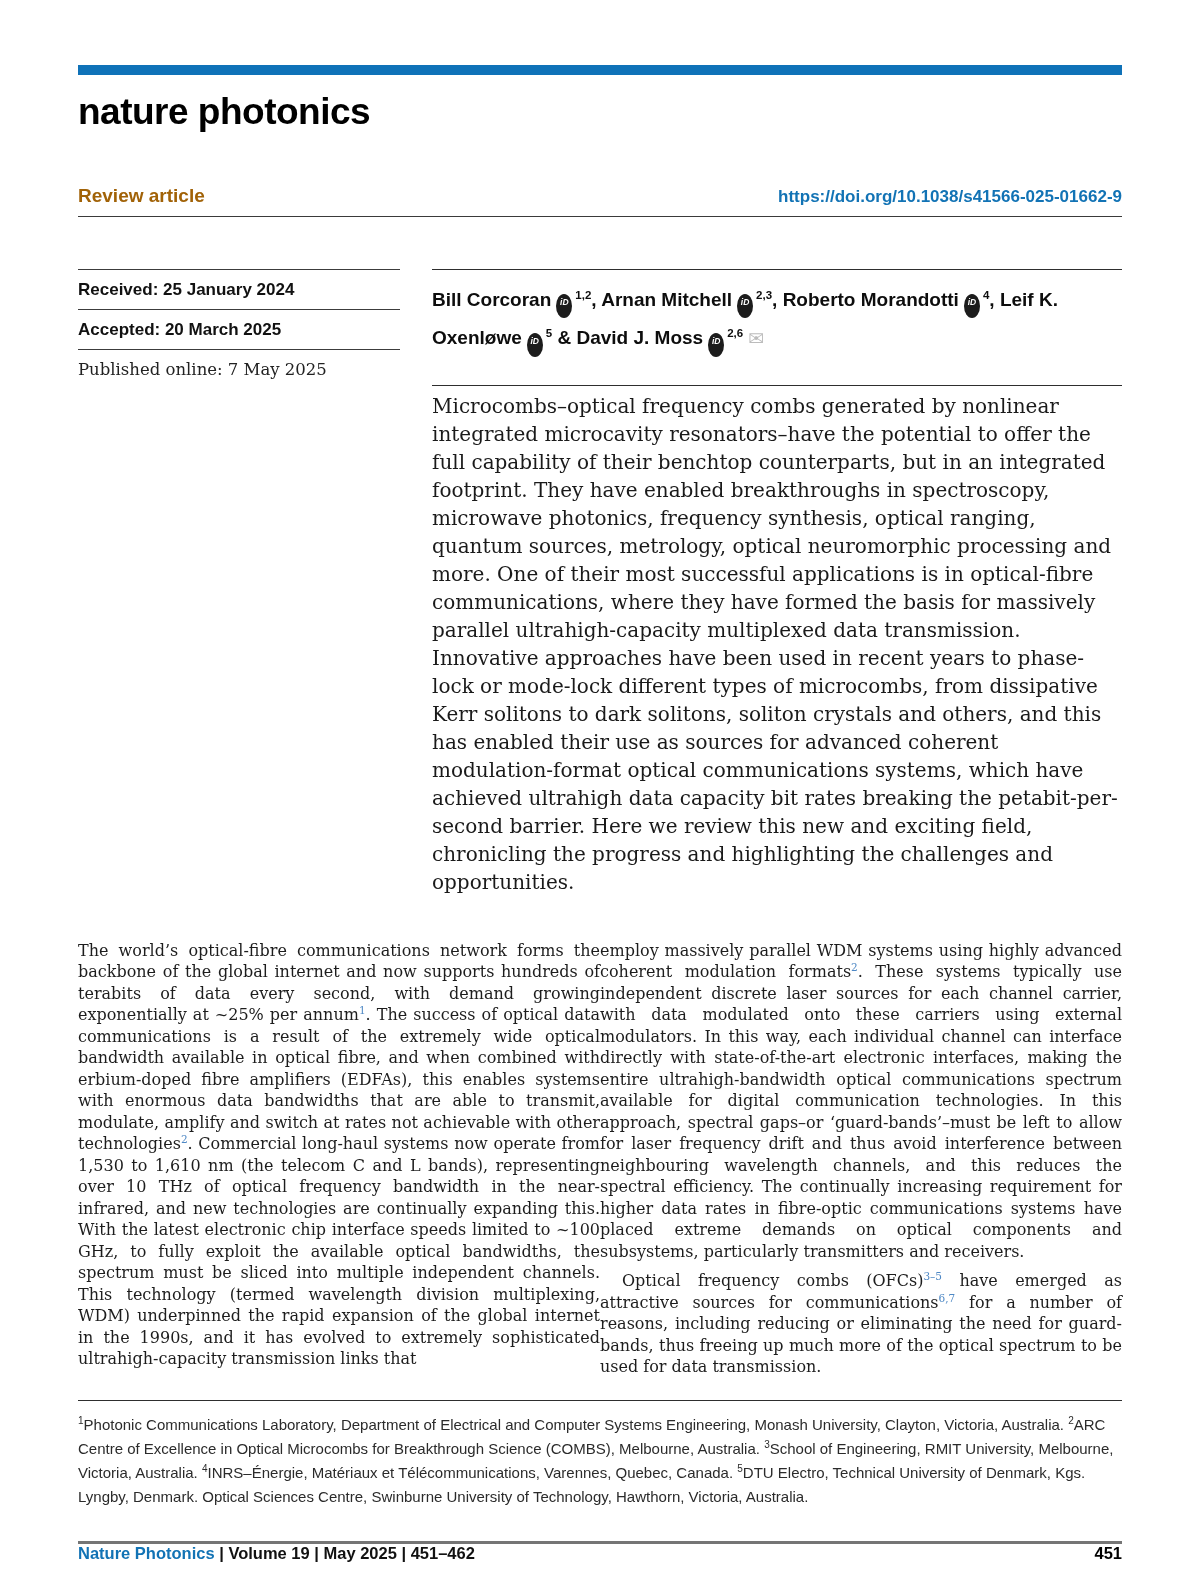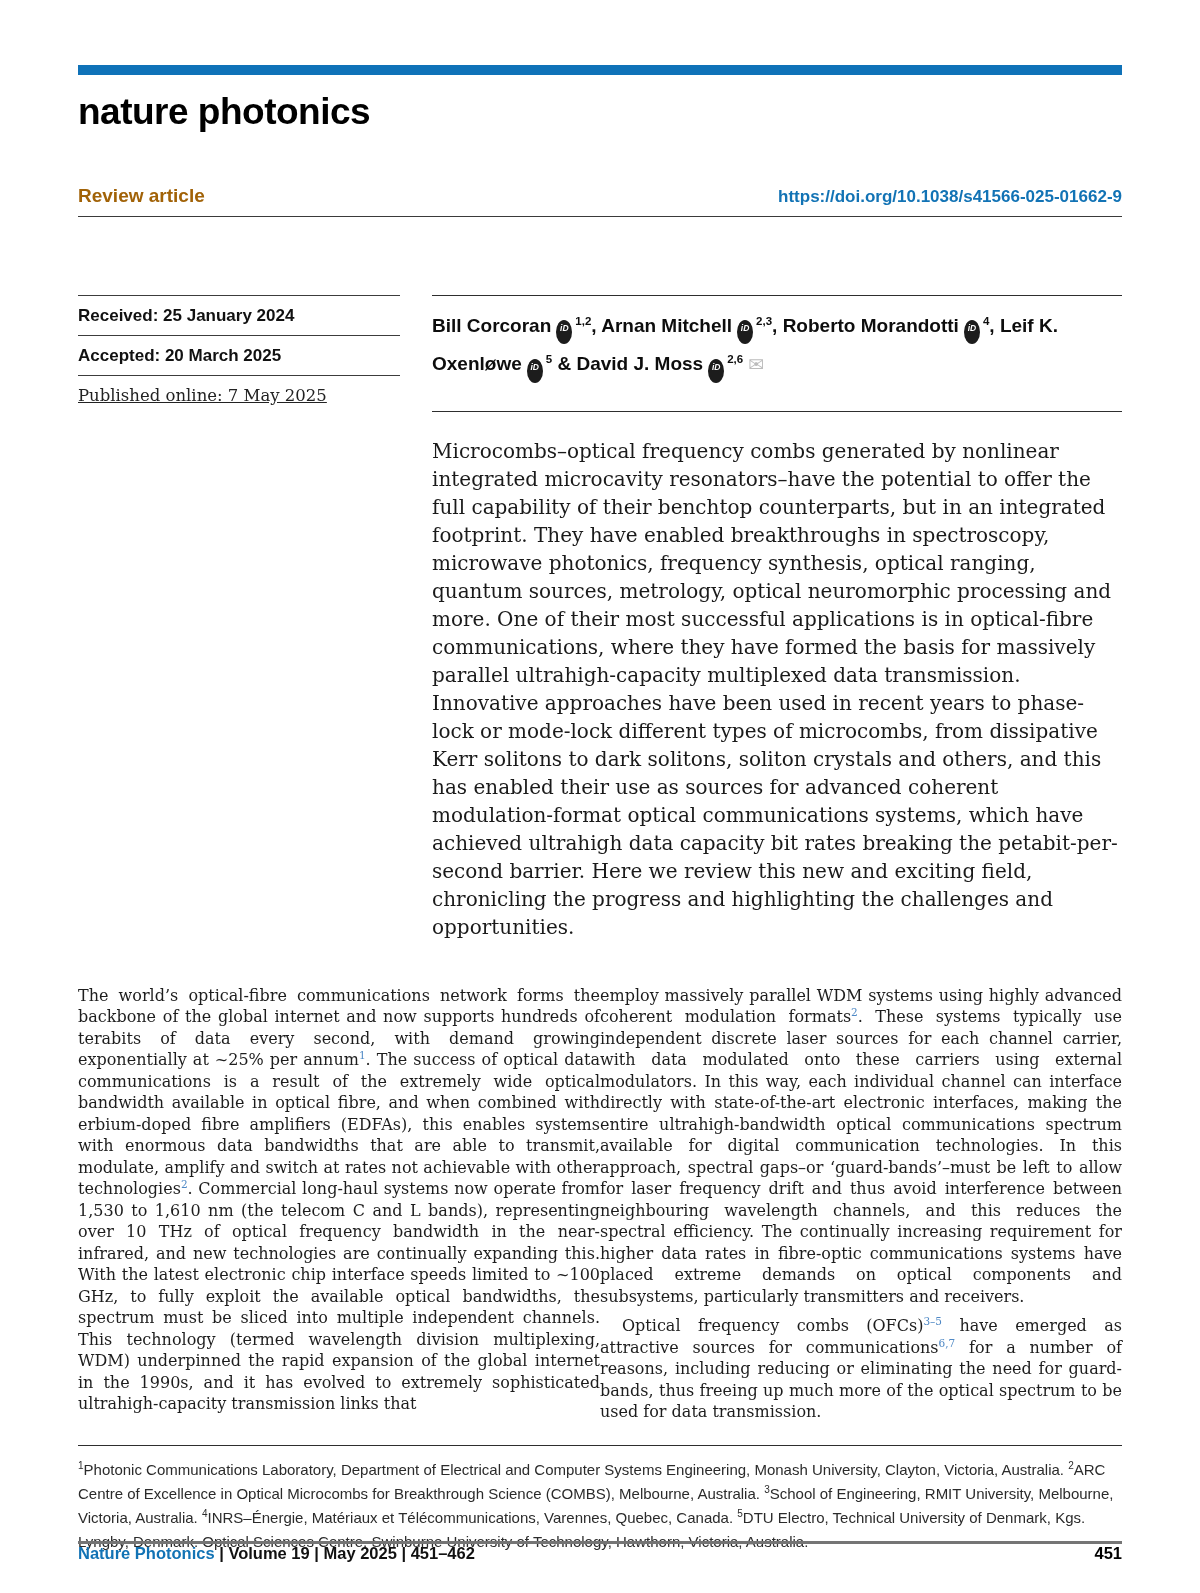--- a/index.html
+++ b/index.html
@@ -11,35 +11,35 @@
   .topbar { margin-top:65px; height:10px; background:#0f72b8; }
   .masthead { margin-top:16px; font-size:37px; font-weight:bold; letter-spacing:-0.5px; color:#000; font-family:"Liberation Sans", sans-serif; }
 
   .header-row { margin-top:52px; display:flex; justify-content:space-between; align-items:baseline; }
   .article-type { font-size:19px; font-weight:bold; color:#a16207; }
   .doi-link { font-size:17px; font-weight:bold; color:#1273b5; text-decoration:none; }
   .header-rule { margin-top:9px; border-top:1.5px solid #3a3a3a; }
 
   .title { margin-top:12px; font-family:"DejaVu Serif", serif; font-weight:bold; font-size:44px; line-height:1.18; letter-spacing:-1px; color:#000; white-space:pre-line; }
 
-  .meta-grid { margin-top:78px; display:grid; grid-template-columns:322px 1fr; column-gap:32px; }
+  .meta-grid { margin-top:52px; display:grid; grid-template-columns:322px 1fr; column-gap:32px; }
 
   .meta-col { font-size:17px; }
   .meta-item { border-top:1px solid #3c3c3c; padding:10px 0 9px 0; font-weight:bold; color:#111; }
-  .meta-item.serif { font-family:"DejaVu Serif", serif; font-weight:normal; font-size:16.5px; color:#222;text-decoration:underline; }
+  .meta-item.serif { font-family:"DejaVu Serif", serif; font-weight:normal; font-size:16.5px; color:#222; }
   .meta-col .last { border-bottom:1px solid #3c3c3c; }
   .check-row { display:flex; align-items:center; gap:8px; cursor:pointer; }
   .cfu-badge { width:22px; height:22px; flex:0 0 auto; }
 
   .authors-block { border-top:1.5px solid #2e2e2e; padding-top:10px; font-size:19px; font-weight:bold; line-height:30px; color:#0d0d0d; }
   .author-sup { font-size:11.5px; font-weight:bold; margin-left:1px; }
   .orcid { display:inline-block; width:16px; height:24px; border-radius:50%; background:#1c1c1c; color:#fff; font-size:8.5px; font-weight:bold; text-align:center; line-height:16px; margin:0 2px 0 5px; vertical-align:1px; font-style:italic; }
   .mail-icon { color:#bcbcbc; font-size:19px; font-weight:normal; margin-left:5px; }
 
-  .abstract-block { margin-top:28px; border-top:1.5px solid #2e2e2e; padding-top:25px; }
+  .abstract-block { margin-top:28px; border-top:1.5px solid #2e2e2e; padding-top:6px; }
   .abstract-text { font-family:"DejaVu Serif", serif; font-size:20px; line-height:28px; color:#1a1a1a; }
 
   .body-cols { margin-top:44px; display:grid; grid-template-columns:1fr 1fr; }
   .col-para { font-family:"DejaVu Serif", serif; font-size:16px; line-height:21.5px; text-align:justify; color:#1d1d1d; }
   .col-para.indent { text-indent:22px;margin-top:8px; }
   sup.sup-ref { color:#4e88c5; font-size:10.5px; line-height:0; }
   sup.sup-plain { color:#2b2b2b; font-size:10px; line-height:0; }
 
   .affil-block { margin-top:22px; border-top:1px solid #2e2e2e; padding-top:12px; }
   .affil-text { font-size:15px; line-height:24px; color:#2b2b2b; }

